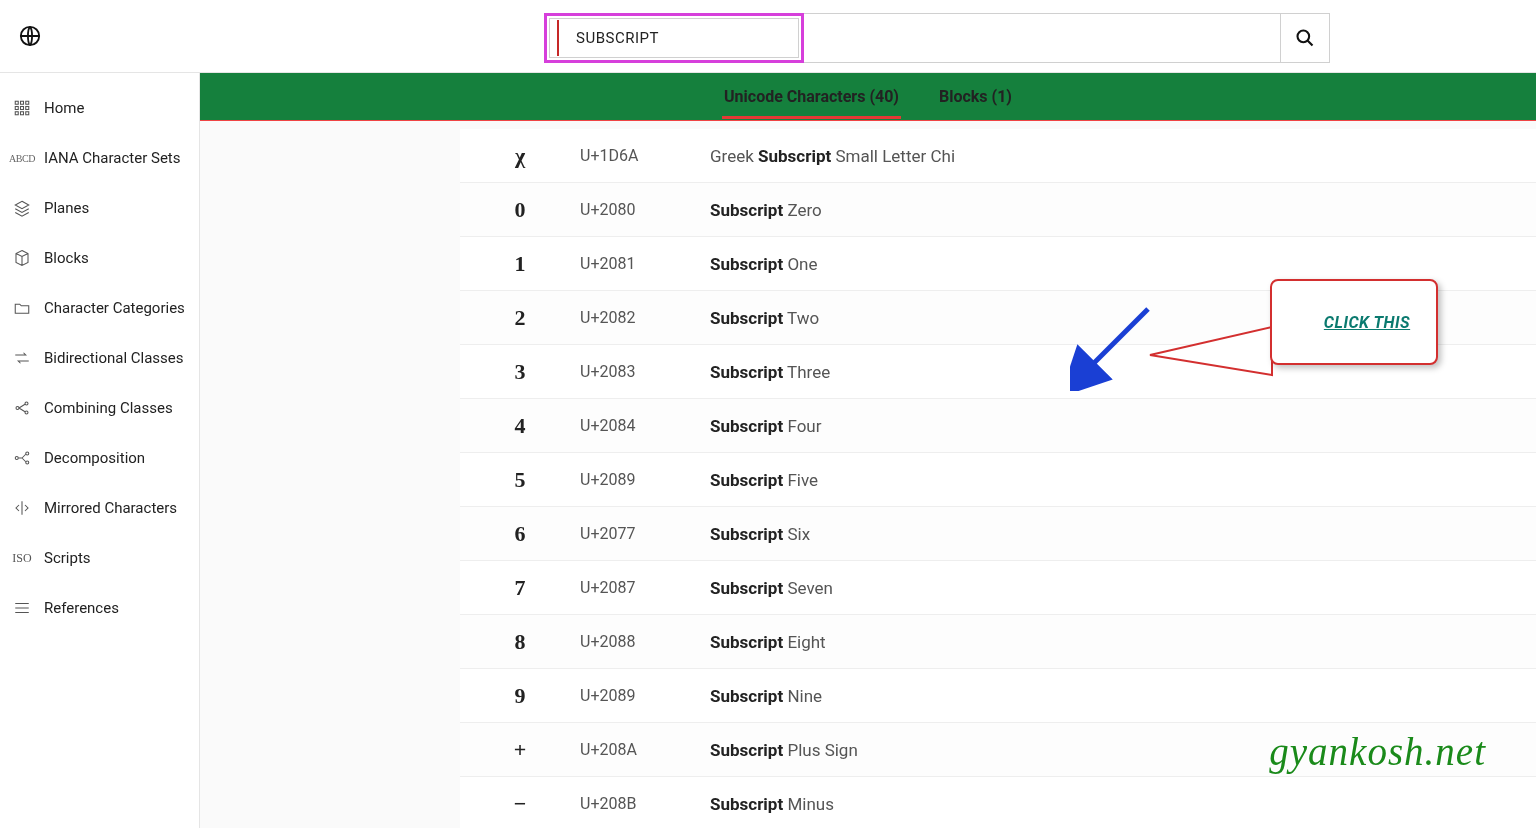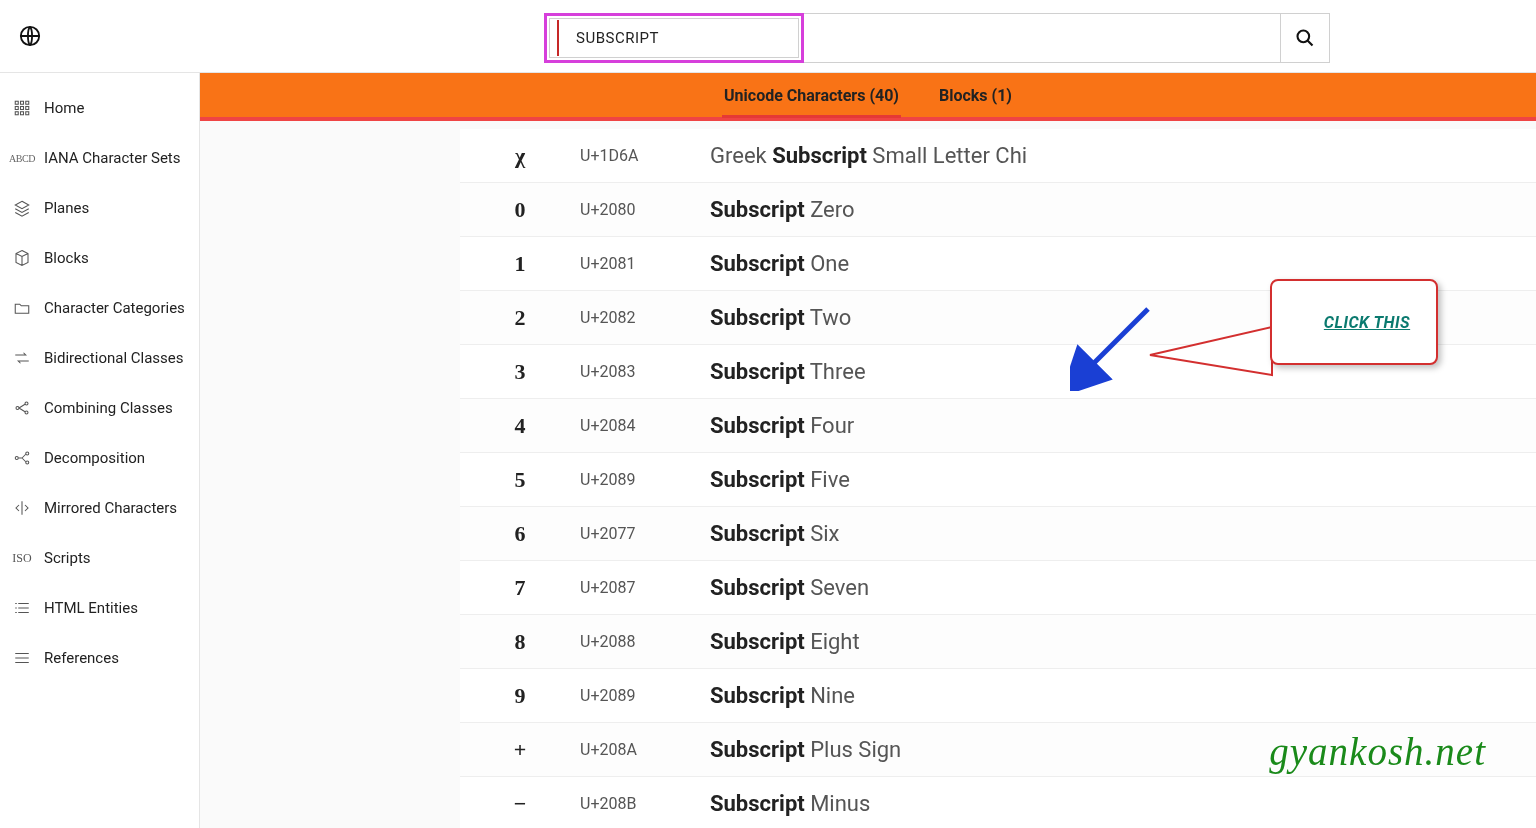--- a/index.html
+++ b/index.html
@@ -19,30 +19,30 @@
 
 .main { display:flex; height: calc(828px - 73px); }
 .sidebar { width: 200px; border-right: 1px solid #e5e5e5; padding: 10px 0; background:#fff; }
 .nav-item { display:flex; align-items:center; height: 50px; padding: 0 12px; gap: 12px; cursor:pointer; color:#222; font-size:15px; }
 .nav-icon { width: 20px; height: 20px; display:flex; align-items:center; justify-content:center; color:#555; font-size:12px; }
 .nav-icon svg { width:18px; height:18px; stroke:#555; fill:none; stroke-width:1.4; }
 .nav-txt-small { font-size:10px; font-family: Liberation Serif, serif; letter-spacing:-0.5px; color:#666; }
 .nav-txt-iso { font-size:12px; font-family: serif; color:#555; letter-spacing:0; }
 
 .content { flex:1; display:flex; flex-direction:column; background:#fafafa; }
-.tabs { height: 48px; display:flex; align-items:center; justify-content:center; gap: 36px; background:#f97316; border-bottom:4px solid #ef4444; }
+.tabs { height: 48px; display:flex; align-items:center; justify-content:center; gap: 36px; background:#15803d; border-bottom:1px solid #ef4444; }
 .tab { font-size:16px; font-weight:700; color:#222; padding: 12px 2px; position:relative; cursor:pointer; }
 .tab.active::after { content:""; position:absolute; left:0; right:0; bottom:-1px; height:3px; background:#e53935; }
 
 .results { flex:1; overflow:hidden; padding: 8px 0 0 260px; position:relative; }
 .row { display:flex; align-items:center; height: 54px; border-bottom: 1px solid #eee; background:#fff; padding-right:20px;}
 .row:nth-child(even){ background:#fdfdfd; }
 .glyph-col { width: 120px; text-align:center; font-size:22px; font-weight:700; color:#222; font-family: 'Times New Roman', serif; }
 .code-col { width: 130px; font-size:16px; color:#555; }
-.name-col { font-size:22px; color:#555; }
+.name-col { font-size:17px; color:#555; }
 .name-col b { color:#222; font-weight:700; }
 
 .arrow { position:absolute; left:870px; top:180px; pointer-events:none; }
 .callout { position:absolute; left:945px; top:158px; pointer-events:none; }
 .callout-box { position:absolute; left:125px; top:0; width:168px; height:86px; border:2px solid #d32f2f; border-radius:8px; background:#fff; box-shadow: 3px 3px 6px rgba(0,0,0,.25); display:flex; align-items:center; justify-content:center;padding-left:26px;}
 .callout-text { font-size:16px; font-weight:700; font-style:italic; text-decoration:underline; color:#0b7a6f; letter-spacing:.5px;}
 .callout-tail { position:absolute; left:0; top:28px; }
 
 .watermark { position:absolute; right:50px; bottom:54px; font-family: 'Brush Script MT', cursive; font-size:39px; color:#1a8a1a; font-style:italic; letter-spacing:1px; }
 </style>
@@ -154,28 +154,20 @@
         </span>
       <span>Mirrored Characters</span>
     </div>
     <div class="nav-item">
       <span class="nav-icon nav-txt-iso">ISO</span>
       <span>Scripts</span>
     </div>
     <div class="nav-item">
       <span class="nav-icon">
           <svg viewBox="0 0 24 24">
-            <path d="M3 6h2M7 6h14M3 12h2M7 12h14M3 18h2M7 18h14"></path>
-          </svg>
-        </span>
-      <span>HTML Entities</span>
-    </div>
-    <div class="nav-item">
-      <span class="nav-icon">
-          <svg viewBox="0 0 24 24">
             <path d="M3 6h18M3 12h18M3 18h18"></path>
           </svg>
         </span>
       <span>References</span>
     </div>
   </div>
 
   <div class="content">
     <div class="tabs">
       <div class="tab active">Unicode Characters (40)</div>

